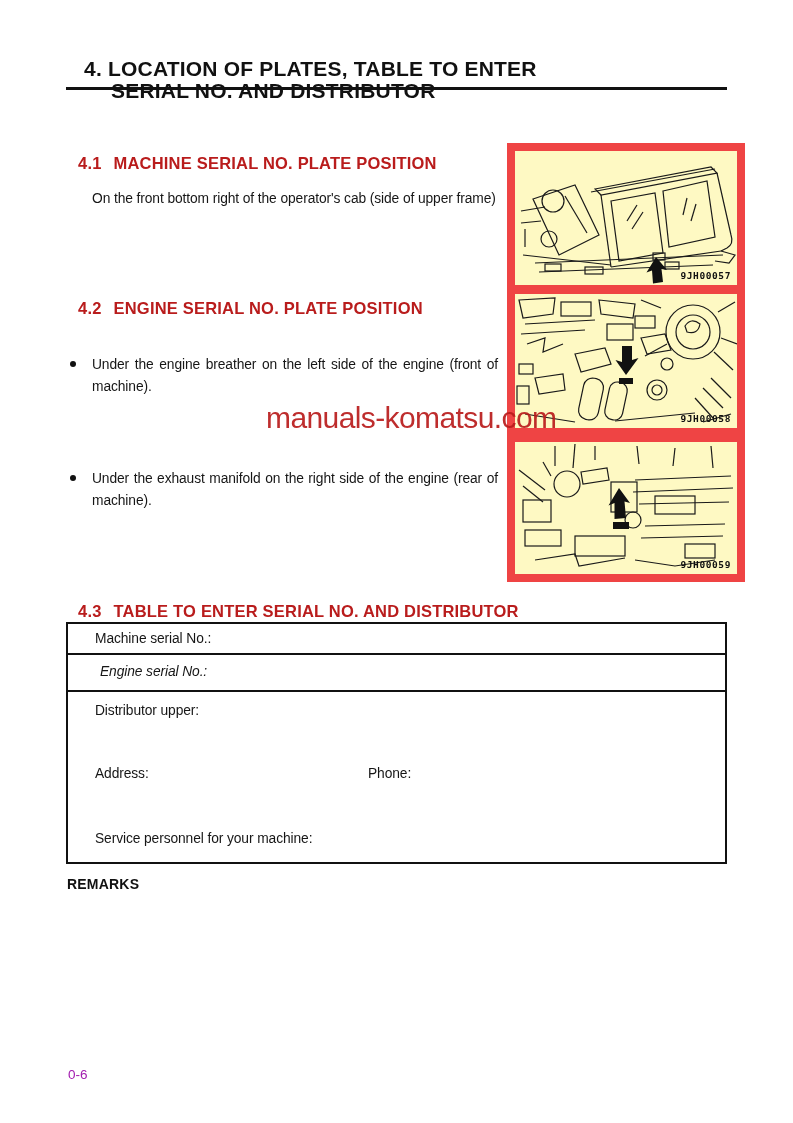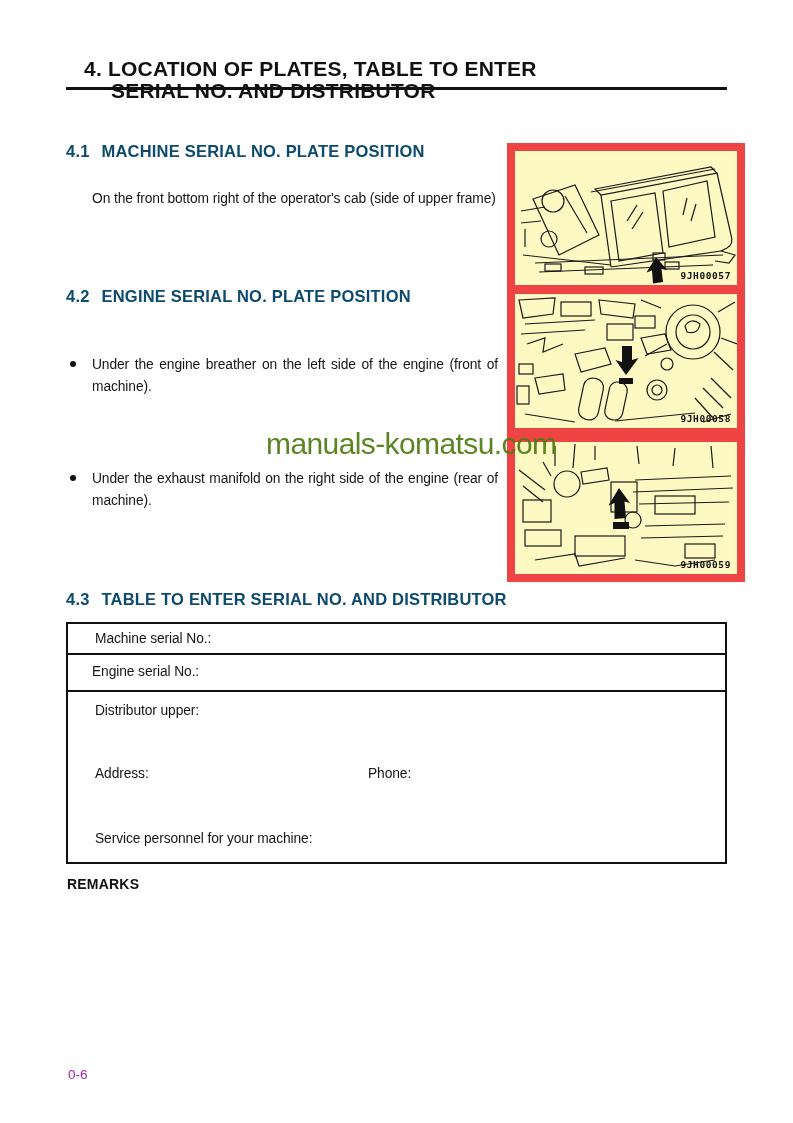--- a/index.html
+++ b/index.html
@@ -4,36 +4,36 @@
 <style>
   html,body{margin:0;padding:0;background:#ffffff;}
   .page{position:relative;width:793px;height:1123px;background:#ffffff;overflow:hidden;
         font-family:"Liberation Sans",sans-serif;color:#141414;}
   
   .doc-title{position:absolute;left:68px;top:42px;margin:16px;font-size:21px;line-height:22px;
              font-weight:bold;letter-spacing:.2px;color:#111;}
   .doc-title .t2{display:block;padding-left:27px;}
   .title-rule{position:absolute;left:66px;top:87px;width:661px;height:3px;background:#111;}
   
-  .sec{position:absolute;left:66px;margin:0;font-size:16.5px;font-weight:bold;letter-spacing:.2px;color:#0c4a6e;}
+  .sec{position:absolute;left:66px;margin:12px;font-size:16.5px;font-weight:bold;letter-spacing:.2px;color:#b91c1c;}
   .sec .sec-title{margin-left:12px;}
   
   .body-par{position:absolute;left:66px;width:432px;font-size:13.8px;line-height:21.5px;
             text-align:justify;text-indent:26px;letter-spacing:-.1px;color:#161616;}
   .bullet-item{position:absolute;left:66px;width:432px;margin-top:36px;}
   .bullet-dot{position:absolute;left:4px;top:7px;width:6px;height:6px;border-radius:50%;background:#111;}
   .bullet-text{display:block;margin-left:26px;font-size:13.8px;line-height:21.5px;
                text-align:justify;letter-spacing:-.1px;color:#161616;}
   
   .fig{position:absolute;left:507px;width:222px;margin:0;border:8px solid #ef4444;background:#fef9c3;}
   .fig svg{display:block;}
   .fig-code{font-family:"DejaVu Sans Mono",monospace;font-size:9.5px;font-weight:bold;letter-spacing:.6px;fill:#111;}
   
   .watermark{position:absolute;left:266px;top:401px;z-index:6;font-size:30px;letter-spacing:-.6px;
-             color:#4d7c0f;opacity:.92;margin-top:26px;}
+             color:#b91c1c;opacity:.92;}
   
   .serial-table{position:absolute;left:66px;top:622px;width:657px;height:238px;border:2px solid #111;}
   .tbl-divider{position:absolute;left:0;width:100%;height:2px;background:#111;}
   .tbl-label{position:absolute;font-size:13.8px;letter-spacing:-.1px;color:#161616;white-space:nowrap;}
   
   .remarks{position:absolute;left:67px;top:876px;margin:0;font-size:14px;font-weight:bold;letter-spacing:.2px;color:#111;}
   .page-num{position:absolute;left:68px;top:1067px;font-size:13.5px;color:#a21caf;}
   .lineart{stroke:#1a1a1a;stroke-width:1.2;fill:none;}
   .inkfill{fill:#111;stroke:none;}
 </style>
@@ -198,21 +198,21 @@
   <div class="watermark">manuals-komatsu.com</div>
 
   <h2 class="sec" style="top:590px;">
     <span class="sec-num">4.3</span><span class="sec-title">TABLE TO ENTER SERIAL NO. AND DISTRIBUTOR</span>
   </h2>
 
   <div class="serial-table">
     <div class="tbl-divider" style="top:29px;"></div>
     <div class="tbl-divider" style="top:66px;"></div>
     <span class="tbl-label" style="left:27px;top:7px;">Machine serial No.:</span>
-    <span class="tbl-label" style="left:24px;top:40px;">Engine serial No.:</span>
+    <span class="tbl-label" style="left:32px;top:40px;font-style:italic;">Engine serial No.:</span>
     <span class="tbl-label" style="left:27px;top:79px;">Distributor upper:</span>
     <span class="tbl-label" style="left:27px;top:142px;">Address:</span>
     <span class="tbl-label" style="left:300px;top:142px;">Phone:</span>
     <span class="tbl-label" style="left:27px;top:207px;">Service personnel for your machine:</span>
   </div>
 
   <h3 class="remarks">REMARKS</h3>
   <div class="page-num">0-6</div>
 
 </div>

